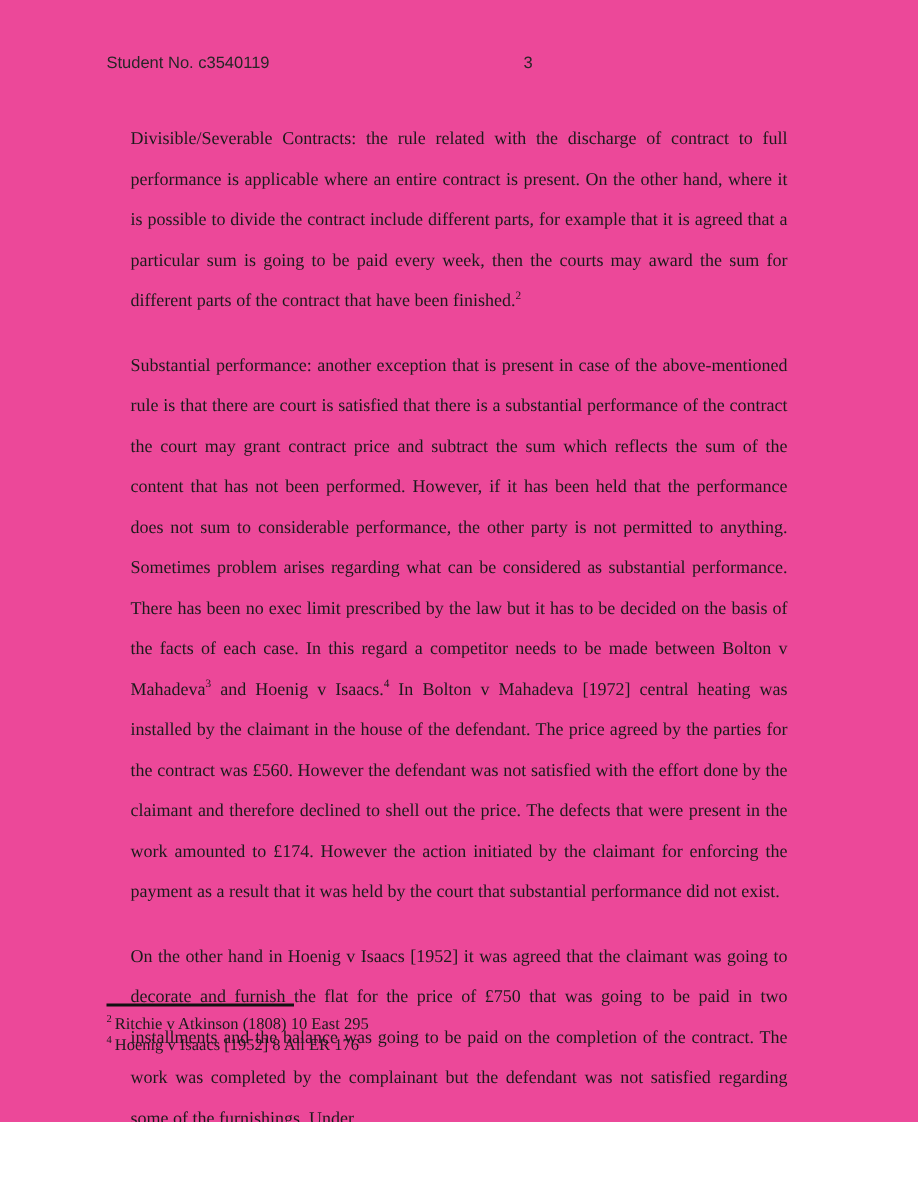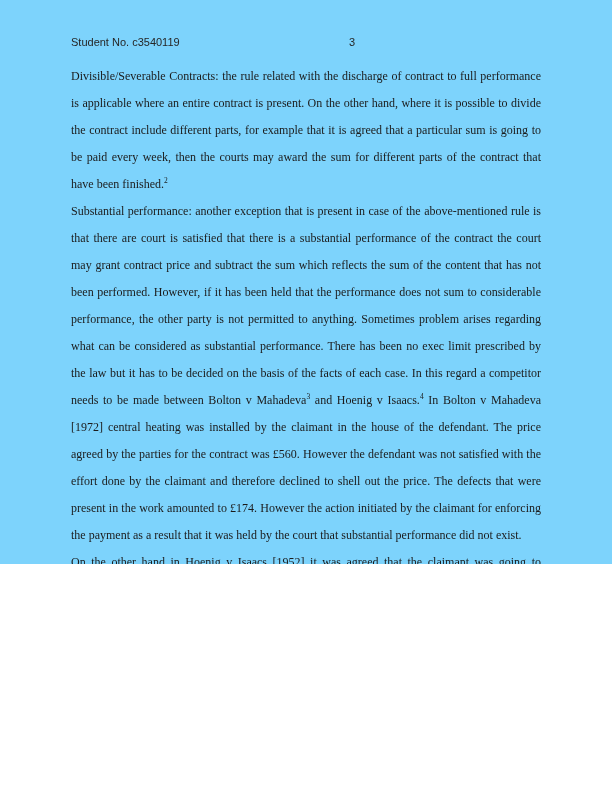--- a/index.html
+++ b/index.html
@@ -1,20 +1,20 @@
 <!DOCTYPE html>
 <html><head>
 <meta charset="utf-8">
 <style>
   html, body { margin: 0; padding: 0; background: #ffffff; }
   .page {
     position: relative;
     width: 612px;
-    height: 564px;
-    background: #7dd3fc;
+    height: 748px;
+    background: #ec4899;
     font-family: "Liberation Serif", serif;
     color: #1b1b1b;
     overflow: hidden;
   }
   .header {
     position: absolute;
     left: 71px;
     top: 36px;
     width: 470px;
     font-family: "Liberation Sans", sans-serif;
@@ -29,21 +29,21 @@
   .doc-body {
     position: absolute;
     left: 71px;
     top: 63px;
     width: 470px;
     font-size: 12px;
     line-height: 27px;
     text-align: justify;
     text-justify: inter-word;
   }
-  .doc-body p { margin: 0; padding: 0; }
+  .doc-body p { margin: 16px; padding: 0; }
   .doc-body sup {
     font-size: 7.5px;
     line-height: 0;
     vertical-align: super;
   }
   .footnotes {
     position: absolute;
     left: 71px;
     top: 669px;
     width: 470px;

